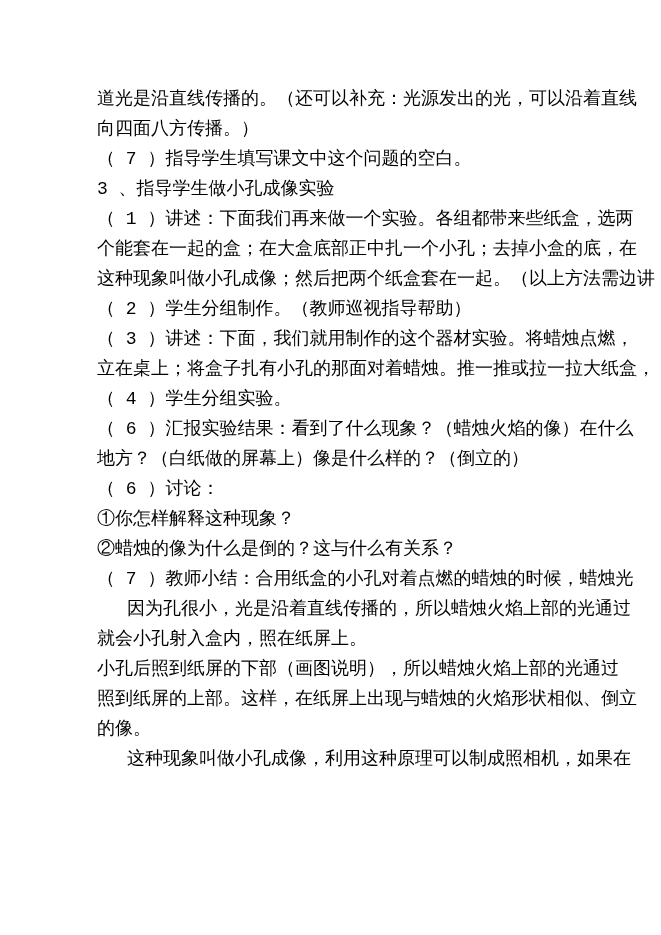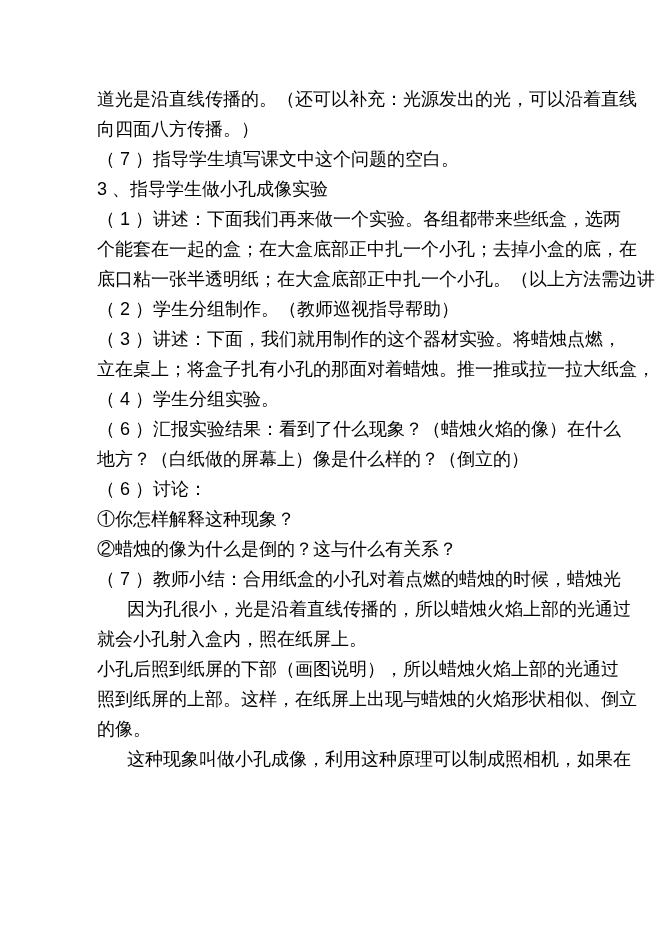--- a/index.html
+++ b/index.html
@@ -5,21 +5,21 @@
   html, body {
     margin: 0;
     padding: 0;
   }
   .page {
     position: relative;
     width: 661px;
     height: 935px;
     background: #ffffff;
     overflow: hidden;
-    font-family: Liberation Sans, sans-serif;
+    font-family: Liberation Mono, monospace;
   }
   .text-block {
     position: absolute;
     left: 97px;
     top: 84px;
     width: 510px;
   }
   .line {
     height: 30px;
     line-height: 30px;
@@ -43,21 +43,21 @@
       <div class="line">向四面八方传播。）</div>
 
       <div class="line">（ 7 ）指导学生填写课文中这个问题的空白。</div>
 
       <div class="line">3 、指导学生做小孔成像实验</div>
 
       <div class="line">（ 1 ）讲述：下面我们再来做一个实验。各组都带来些纸盒，选两</div>
 
       <div class="line">个能套在一起的盒；在大盒底部正中扎一个小孔；去掉小盒的底，在</div>
 
-      <div class="line">底口粘一张半透明纸；在大盒底部正中扎一个小孔。（以上方法需边讲</div>
+      <div class="line">这种现象叫做小孔成像；然后把两个纸盒套在一起。（以上方法需边讲</div>
 
 
       <div class="line">（ 2 ）学生分组制作。（教师巡视指导帮助）</div>
 
       <div class="line">（ 3 ）讲述：下面，我们就用制作的这个器材实验。将蜡烛点燃，</div>
 
       <div class="line">立在桌上；将盒子扎有小孔的那面对着蜡烛。推一推或拉一拉大纸盒，</div>
 
 
       <div class="line">（ 4 ）学生分组实验。</div>

